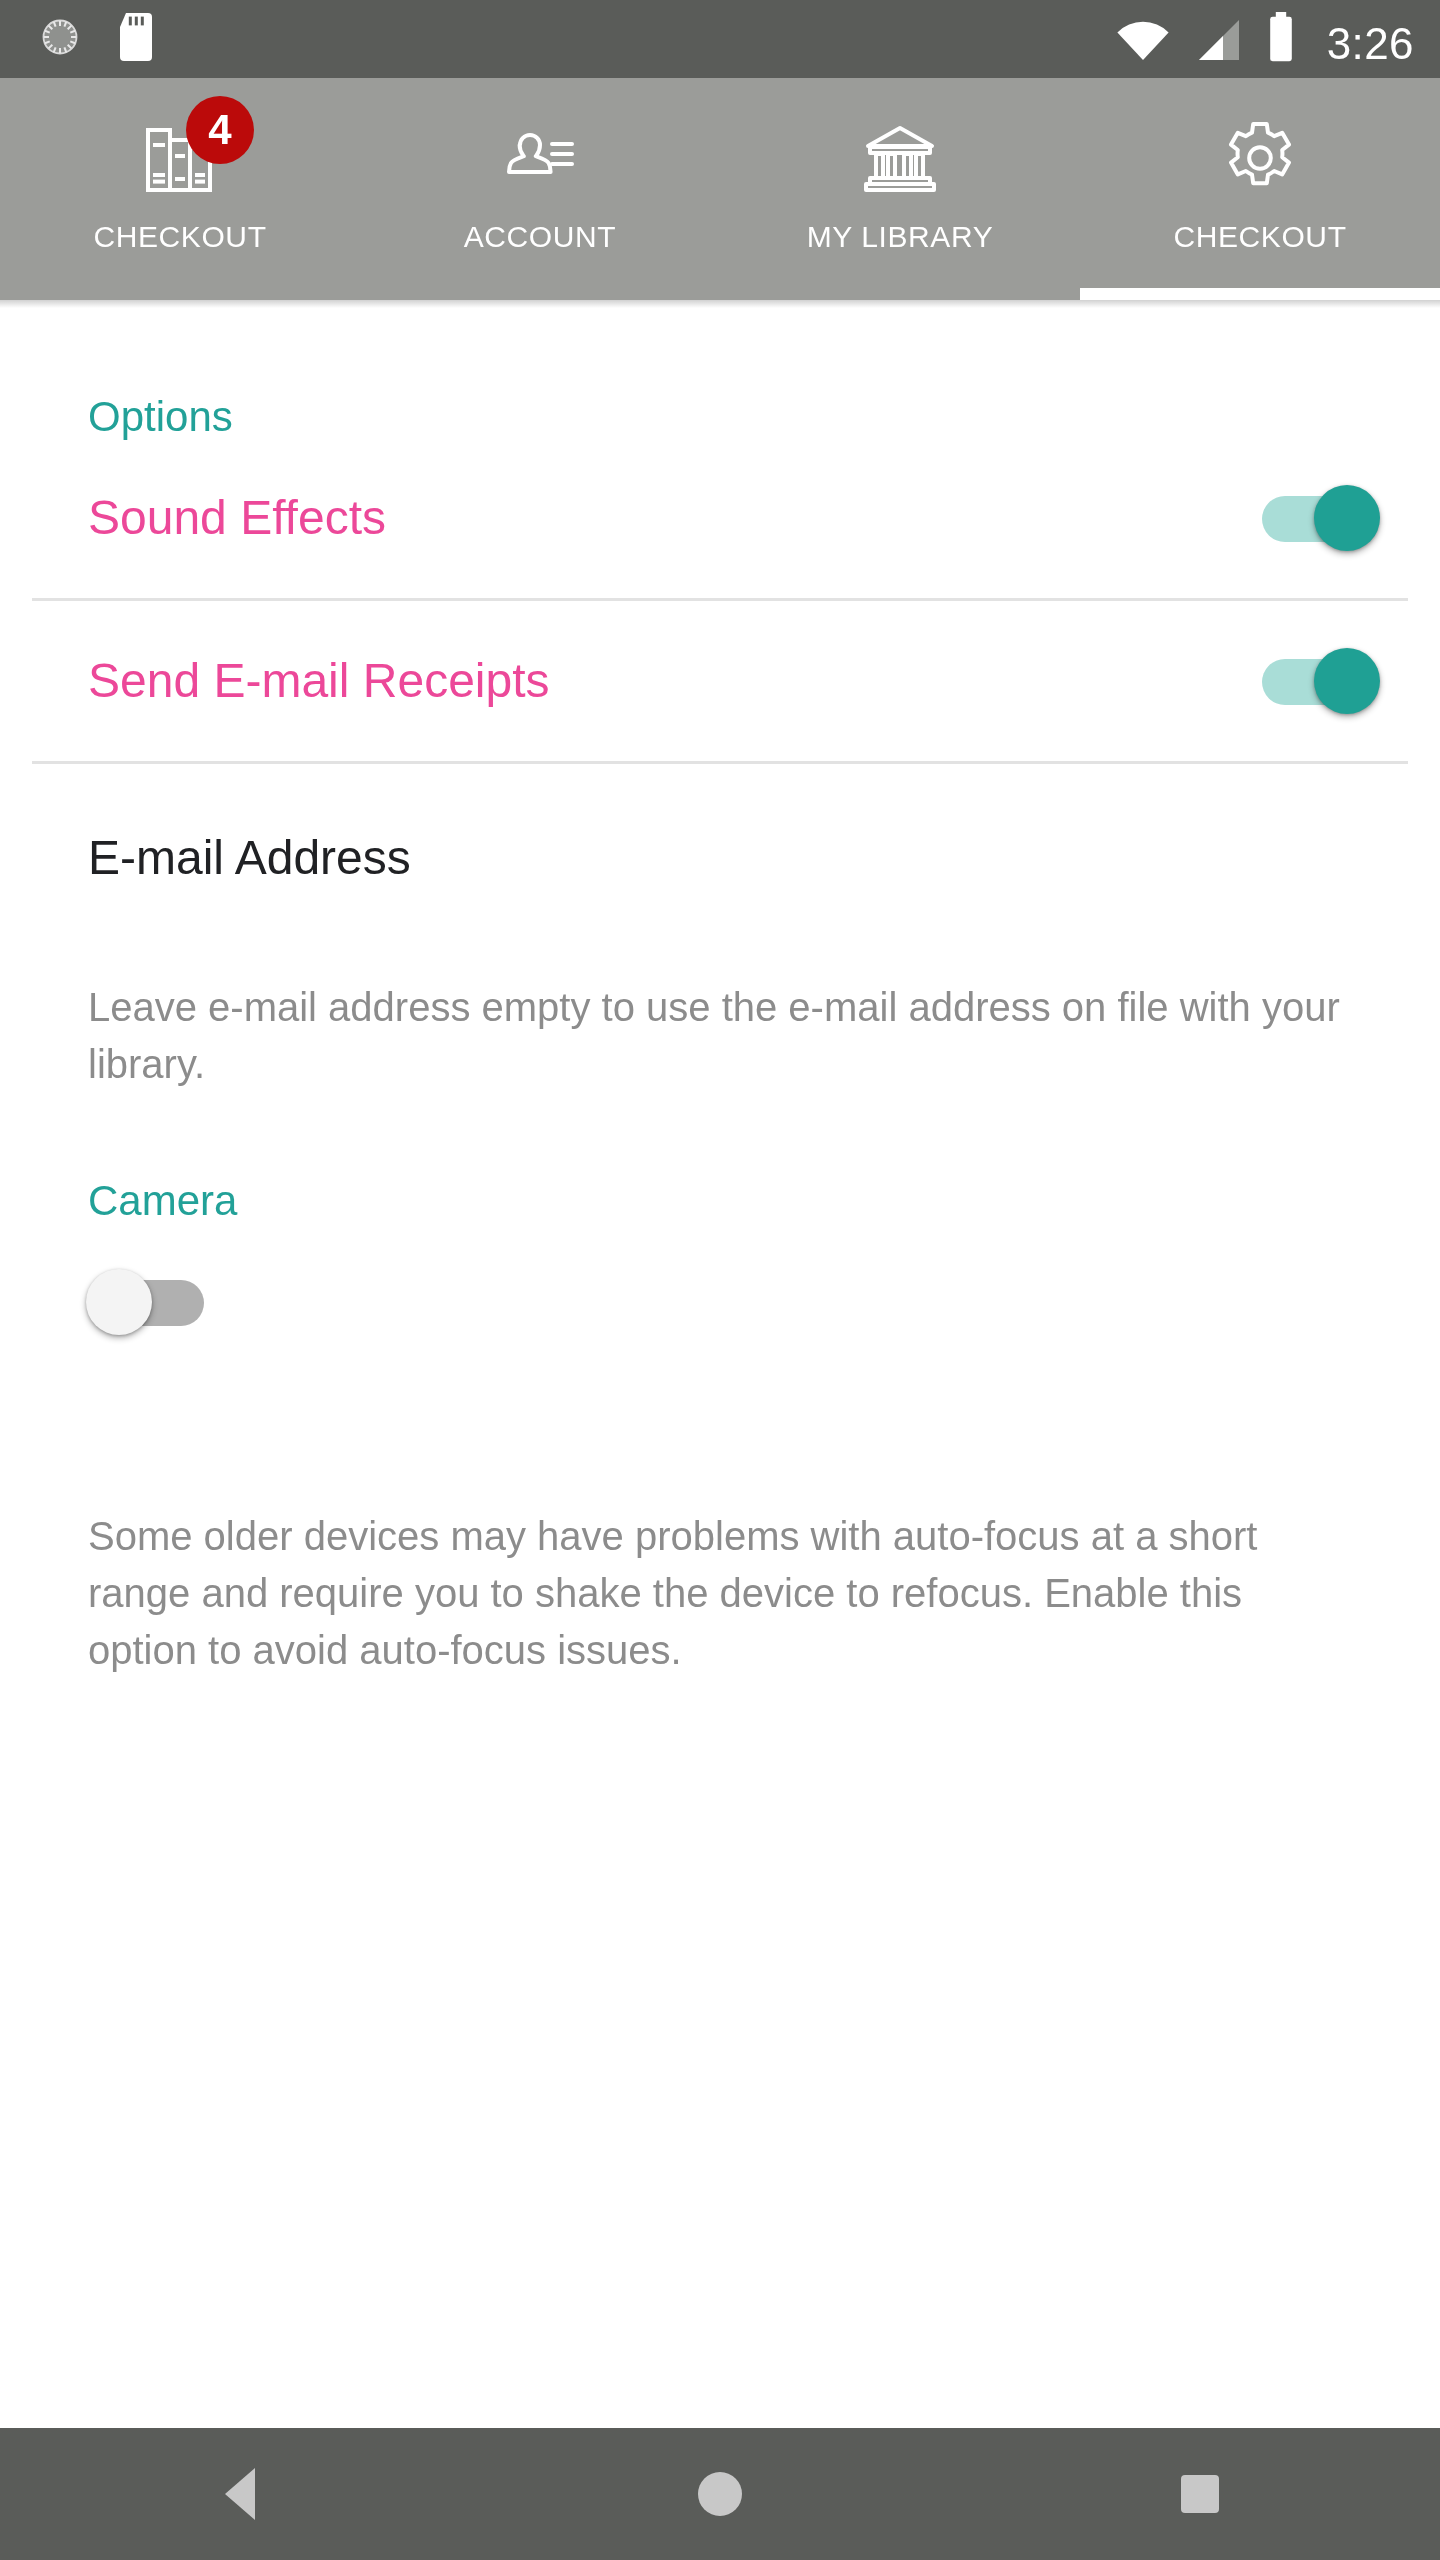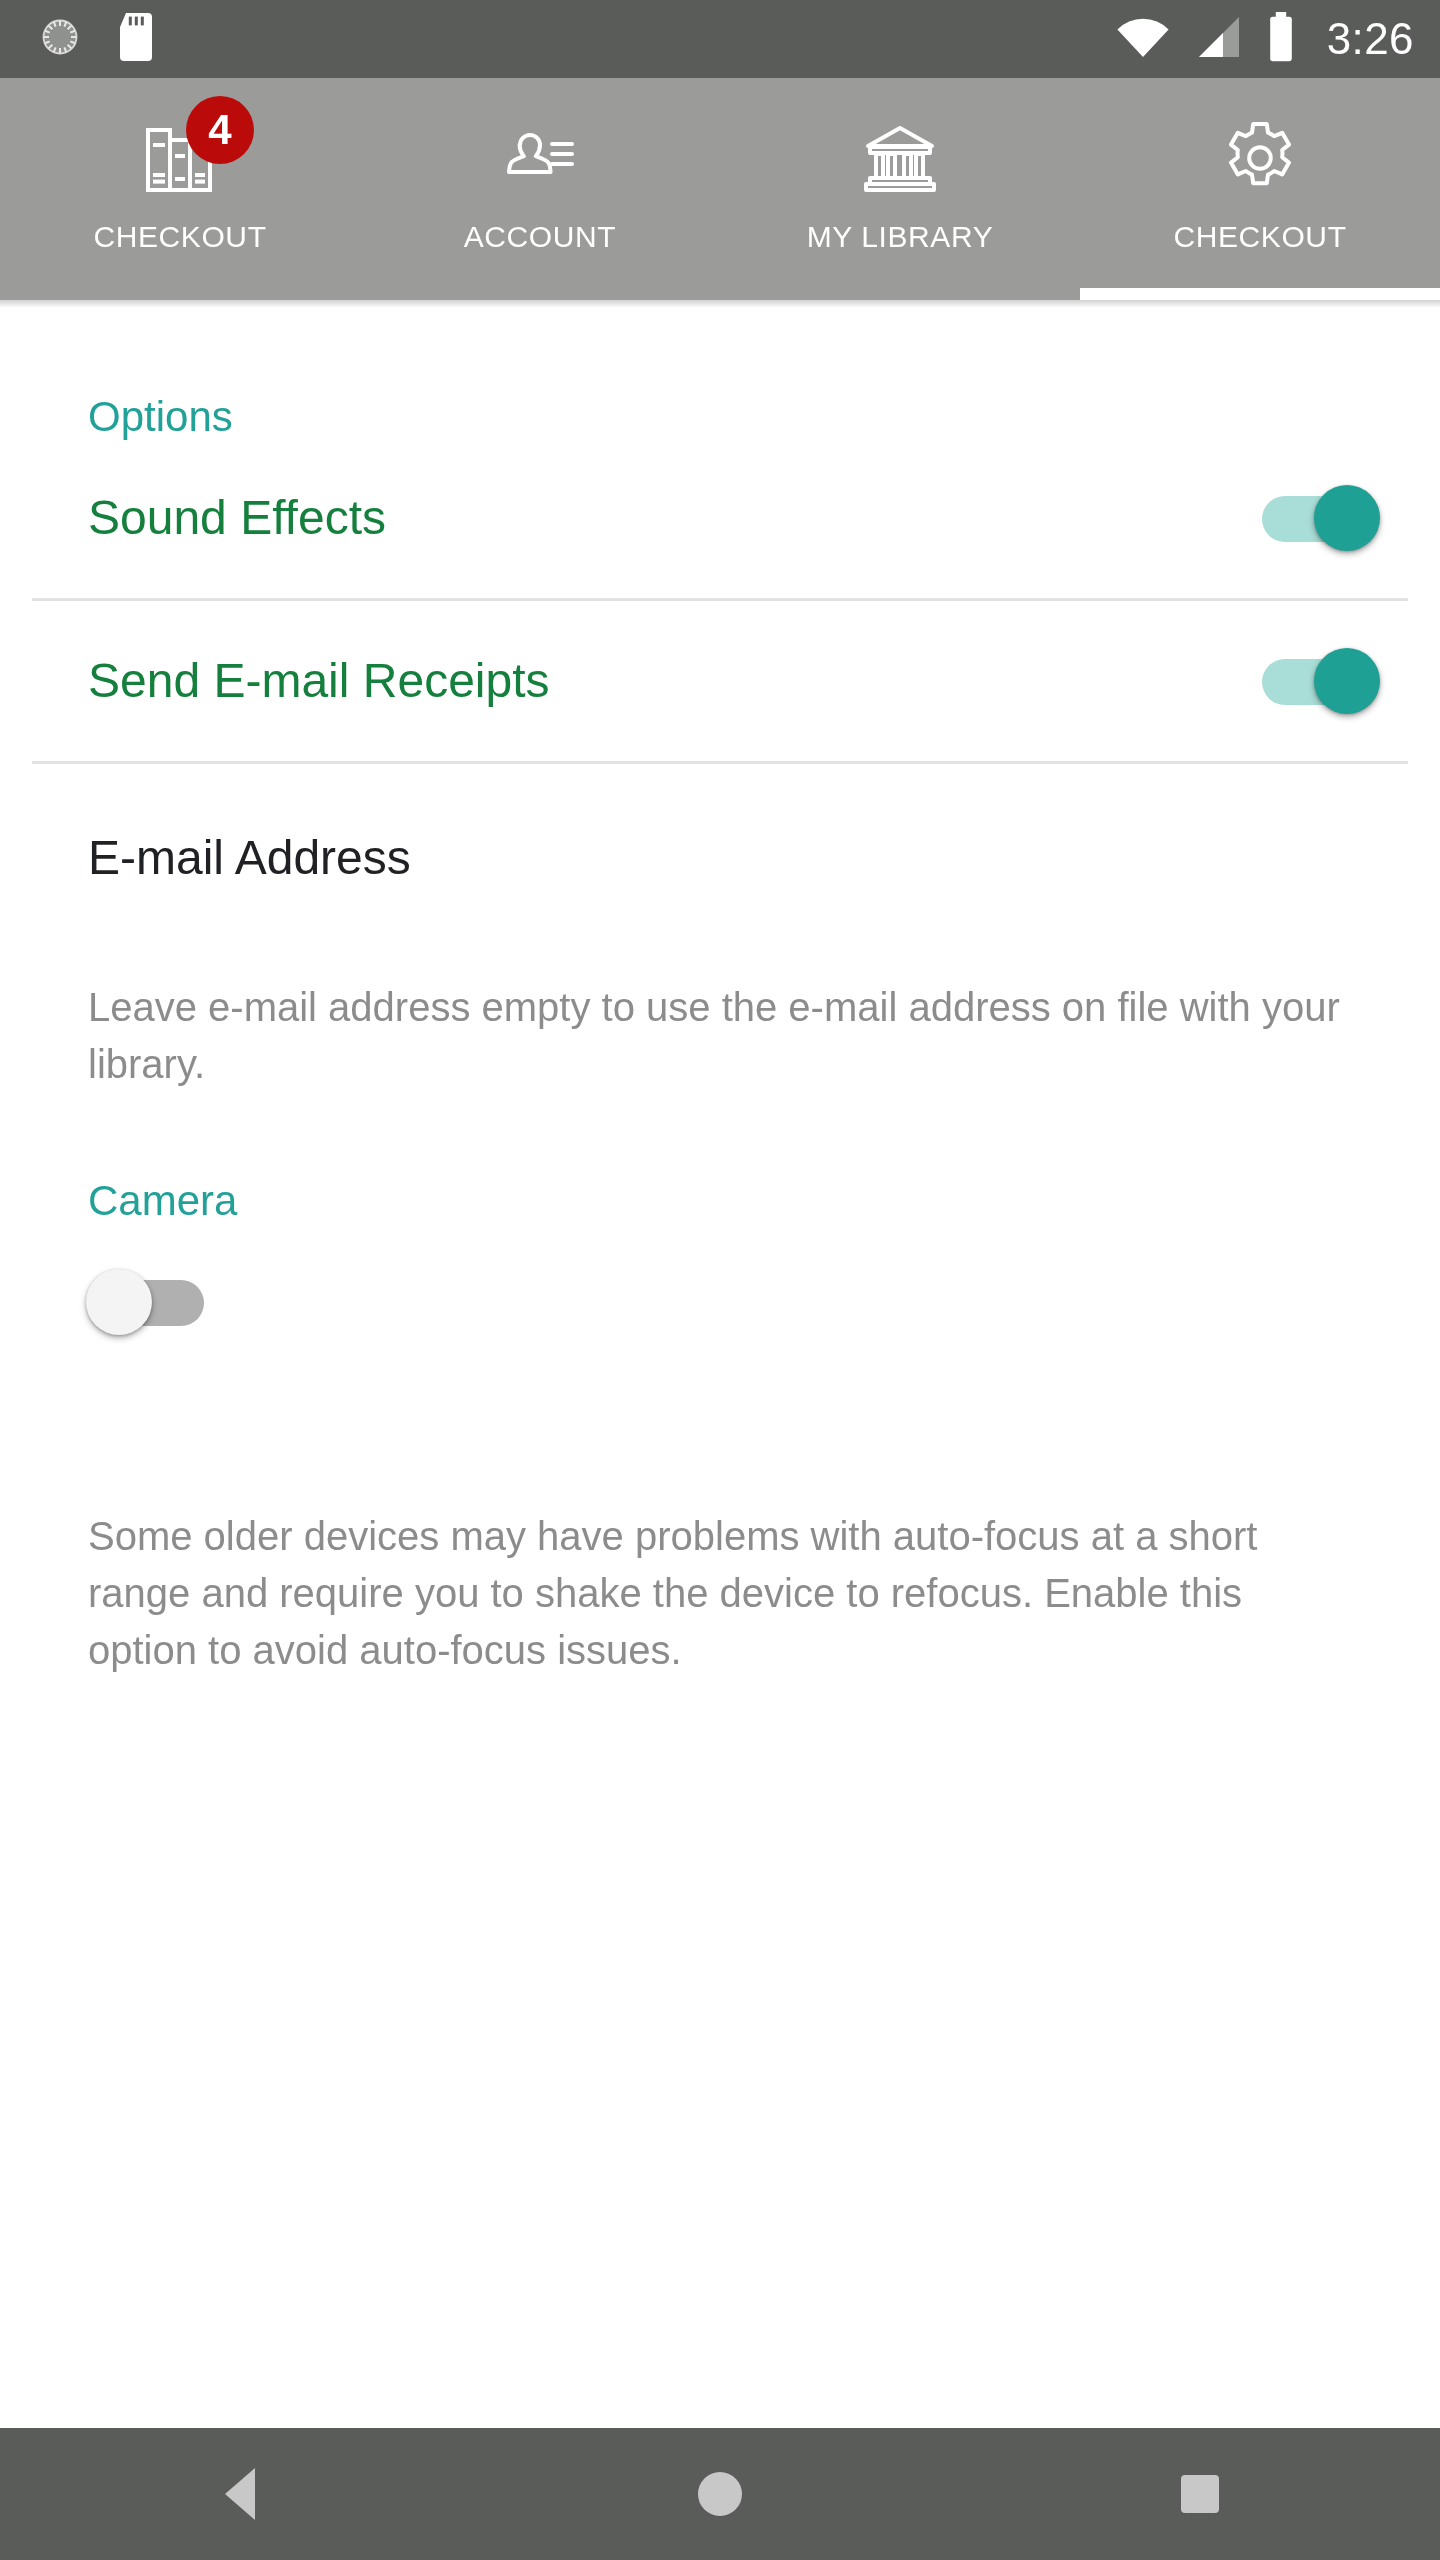--- a/index.html
+++ b/index.html
@@ -31,21 +31,21 @@
     flex: 0 0 auto;
   }
   .status-left {
     display: flex;
     align-items: center;
     gap: 34px;
   }
   .status-right {
     margin-left: auto;
     display: flex;
-    align-items: center;
+    align-items: flex-end;
     gap: 22px;
   }
   .status-icon { display: block; }
   #status-clock {
     color: #ffffff;
     font-size: 44px;
     font-weight: 400;
     letter-spacing: 0.4px;
     line-height: 1;
     padding-left: 8px;
@@ -132,21 +132,21 @@
     line-height: 1;
   }
 
   .pref-row {
     display: flex;
     align-items: center;
     min-height: 160px;
     padding: 0 62px 0 88px;
   }
   .pref-title {
-    color: #15803d;
+    color: #ec4899;
     font-size: 48px;
     font-weight: 400;
     line-height: 1.1;
     flex: 1 1 auto;
   }
 
   .divider {
     height: 3px;
     background: #e2e2e2;
     margin: 0 32px;

